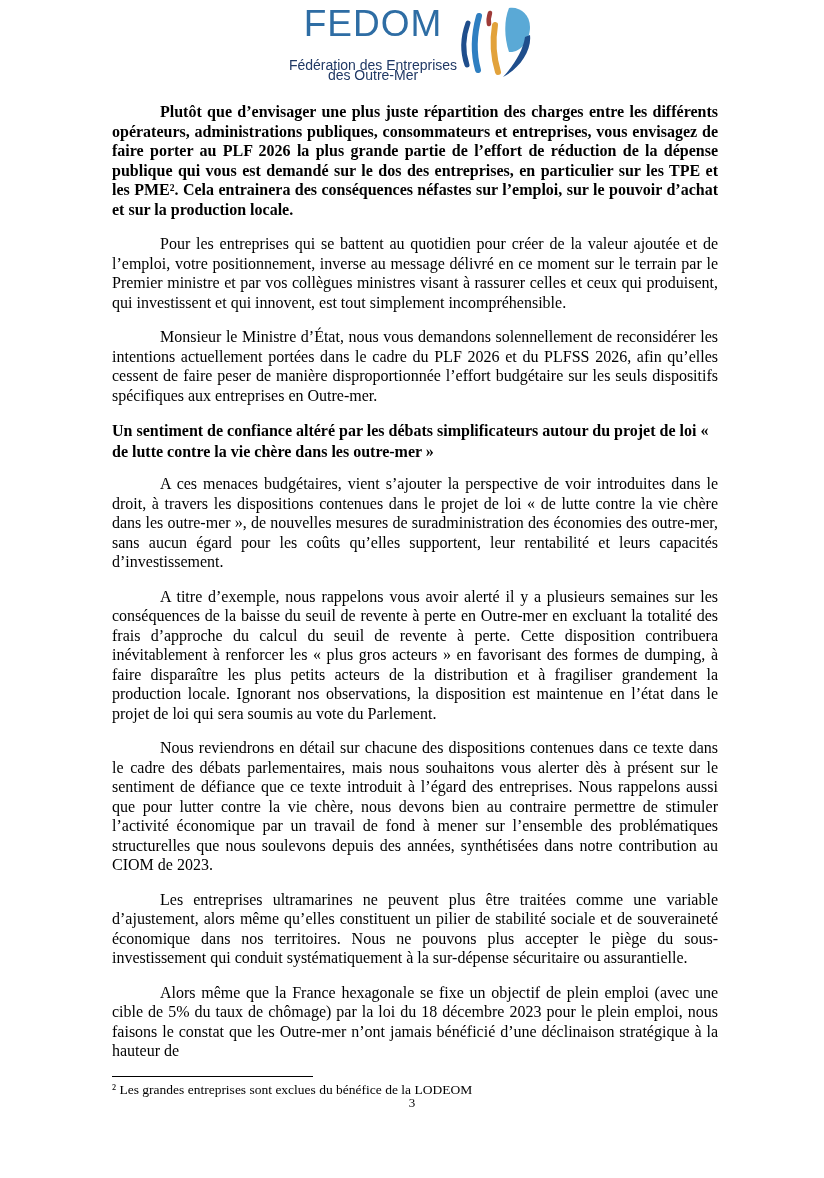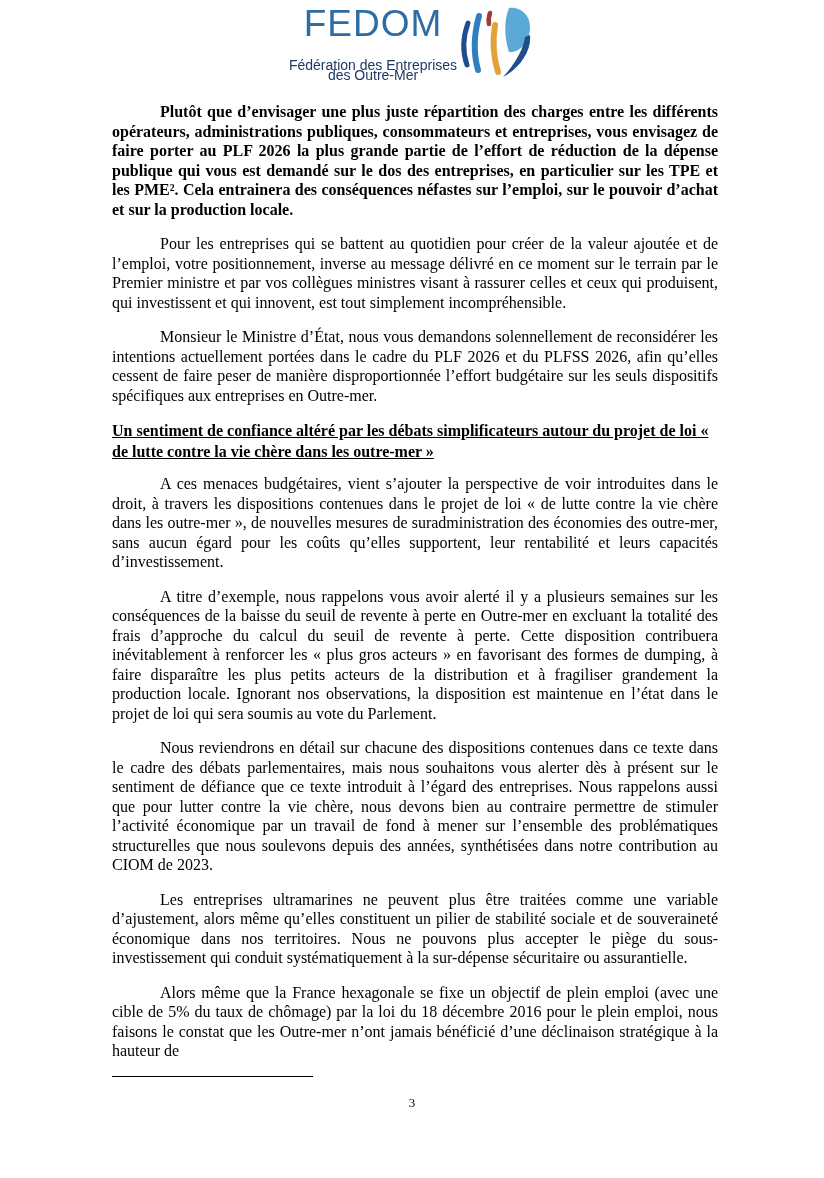--- a/index.html
+++ b/index.html
@@ -62,21 +62,20 @@
     margin: 0 0 15px 0;
   }
   .paragraph-bold { font-weight: bold; }
   .heading {
     font-size: 16px;
     line-height: 21px;
     font-weight: bold;
     text-align: left;
     text-indent: 0;
     margin: 6px 0 12px 0;
-    text-decoration: underline;
   }
   
   .footnote-rule {
     width: 201px;
     border: none;
     border-top: 1.4px solid #000;
     margin: 8px 0 4px 0;
   }
   .footnote {
     font-size: 13.5px;
@@ -119,20 +118,21 @@
   <main class="content">
     <div id="paragraphs">
         <p class="paragraph-bold">Plutôt que d’envisager une plus juste répartition des charges entre les différents opérateurs, administrations publiques, consommateurs et entreprises, vous envisagez de faire porter au PLF 2026 la plus grande partie de l’effort de réduction de la dépense publique qui vous est demandé sur le dos des entreprises, en particulier sur les TPE et les PME². Cela entrainera des conséquences néfastes sur l’emploi, sur le pouvoir d’achat et sur la production locale.</p>
         <p class="paragraph">Pour les entreprises qui se battent au quotidien pour créer de la valeur ajoutée et de l’emploi, votre positionnement, inverse au message délivré en ce moment sur le terrain par le Premier ministre et par vos collègues ministres visant à rassurer celles et ceux qui produisent, qui investissent et qui innovent, est tout simplement incompréhensible.</p>
         <p class="paragraph">Monsieur le Ministre d’État, nous vous demandons solennellement de reconsidérer les intentions actuellement portées dans le cadre du PLF 2026 et du PLFSS 2026, afin qu’elles cessent de faire peser de manière disproportionnée l’effort budgétaire sur les seuls dispositifs spécifiques aux entreprises en Outre-mer.</p>
         <p class="heading">Un sentiment de confiance altéré par les débats simplificateurs autour du projet de loi « de lutte contre la vie chère dans les outre-mer »</p>
         <p class="paragraph">A ces menaces budgétaires, vient s’ajouter la perspective de voir introduites dans le droit, à travers les dispositions contenues dans le projet de loi « de lutte contre la vie chère dans les outre-mer », de nouvelles mesures de suradministration des économies des outre-mer, sans aucun égard pour les coûts qu’elles supportent, leur rentabilité et leurs capacités d’investissement.</p>
         <p class="paragraph">A titre d’exemple, nous rappelons vous avoir alerté il y a plusieurs semaines sur les conséquences de la baisse du seuil de revente à perte en Outre-mer en excluant la totalité des frais d’approche du calcul du seuil de revente à perte. Cette disposition contribuera inévitablement à renforcer les « plus gros acteurs » en favorisant des formes de dumping, à faire disparaître les plus petits acteurs de la distribution et à fragiliser grandement la production locale. Ignorant nos observations, la disposition est maintenue en l’état dans le projet de loi qui sera soumis au vote du Parlement.</p>
         <p class="paragraph">Nous reviendrons en détail sur chacune des dispositions contenues dans ce texte dans le cadre des débats parlementaires, mais nous souhaitons vous alerter dès à présent sur le sentiment de défiance que ce texte introduit à l’égard des entreprises. Nous rappelons aussi que pour lutter contre la vie chère, nous devons bien au contraire permettre de stimuler l’activité économique par un travail de fond à mener sur l’ensemble des problématiques structurelles que nous soulevons depuis des années, synthétisées dans notre contribution au CIOM de 2023.</p>
         <p class="paragraph">Les entreprises ultramarines ne peuvent plus être traitées comme une variable d’ajustement, alors même qu’elles constituent un pilier de stabilité sociale et de souveraineté économique dans nos territoires. Nous ne pouvons plus accepter le piège du sous-investissement qui conduit systématiquement à la sur-dépense sécuritaire ou assurantielle.</p>
-        <p class="paragraph">Alors même que la France hexagonale se fixe un objectif de plein emploi (avec une cible de 5% du taux de chômage) par la loi du 18 décembre 2016 pour le plein emploi, nous faisons le constat que les Outre-mer n’ont jamais bénéficié d’une déclinaison stratégique à la hauteur de</p>
+        <p class="paragraph">Alors même que la France hexagonale se fixe un objectif de plein emploi (avec une cible de 5% du taux de chômage) par la loi du 18 décembre 2023 pour le plein emploi, nous faisons le constat que les Outre-mer n’ont jamais bénéficié d’une déclinaison stratégique à la hauteur de</p>
       </div>
     <hr class="footnote-rule">
+    <div class="footnote">² Les grandes entreprises sont exclues du bénéfice de la LODEOM</div>
   </main>
 
   <footer class="page-number">3</footer>
 
 </div>
 
 </body></html>

